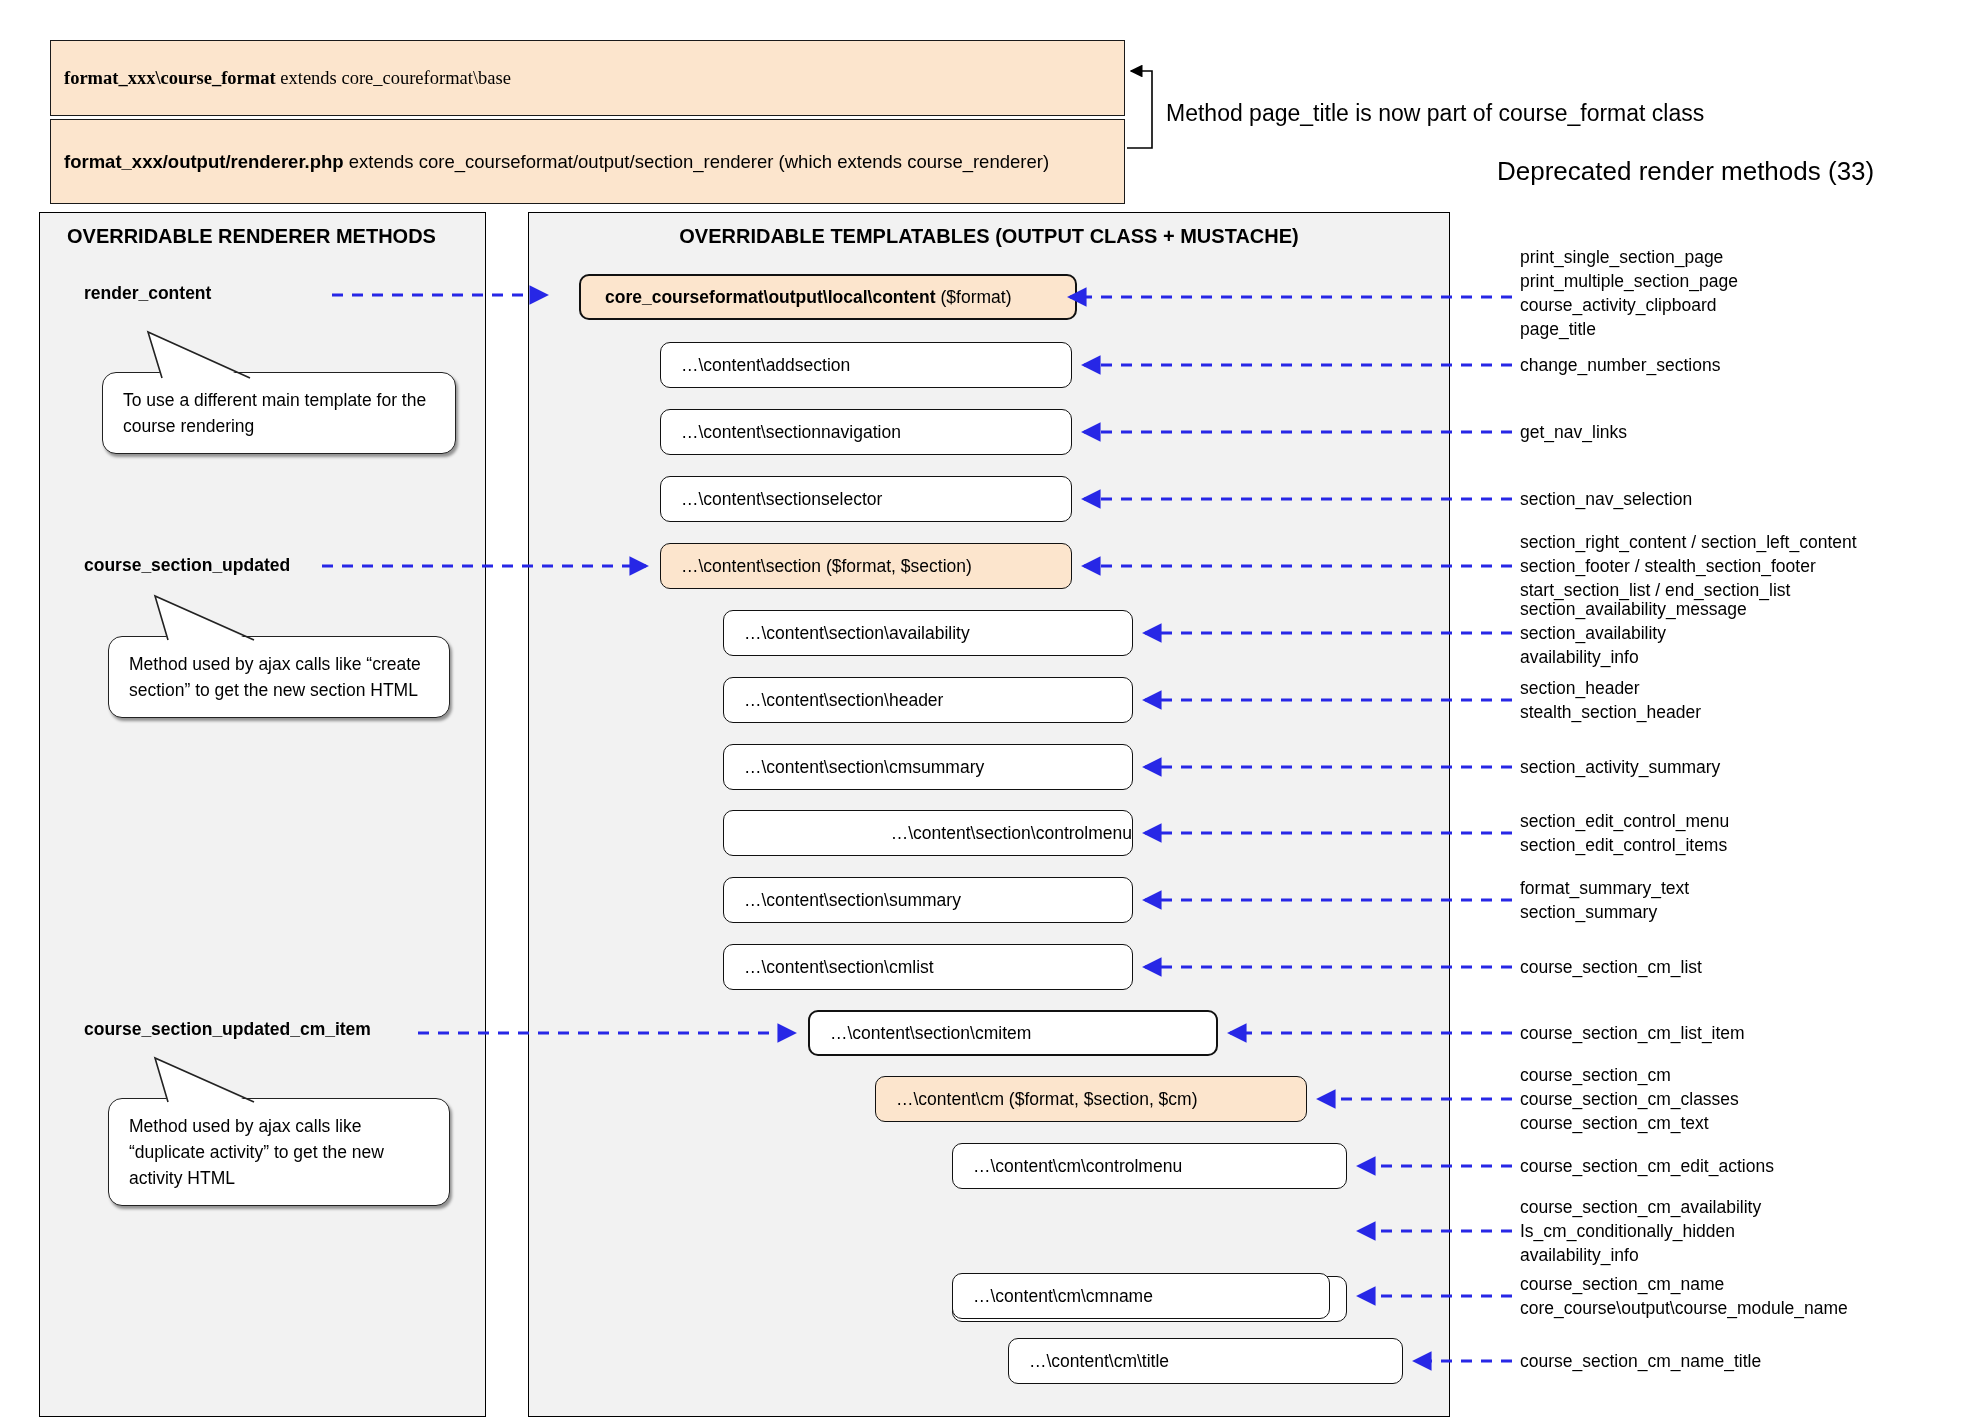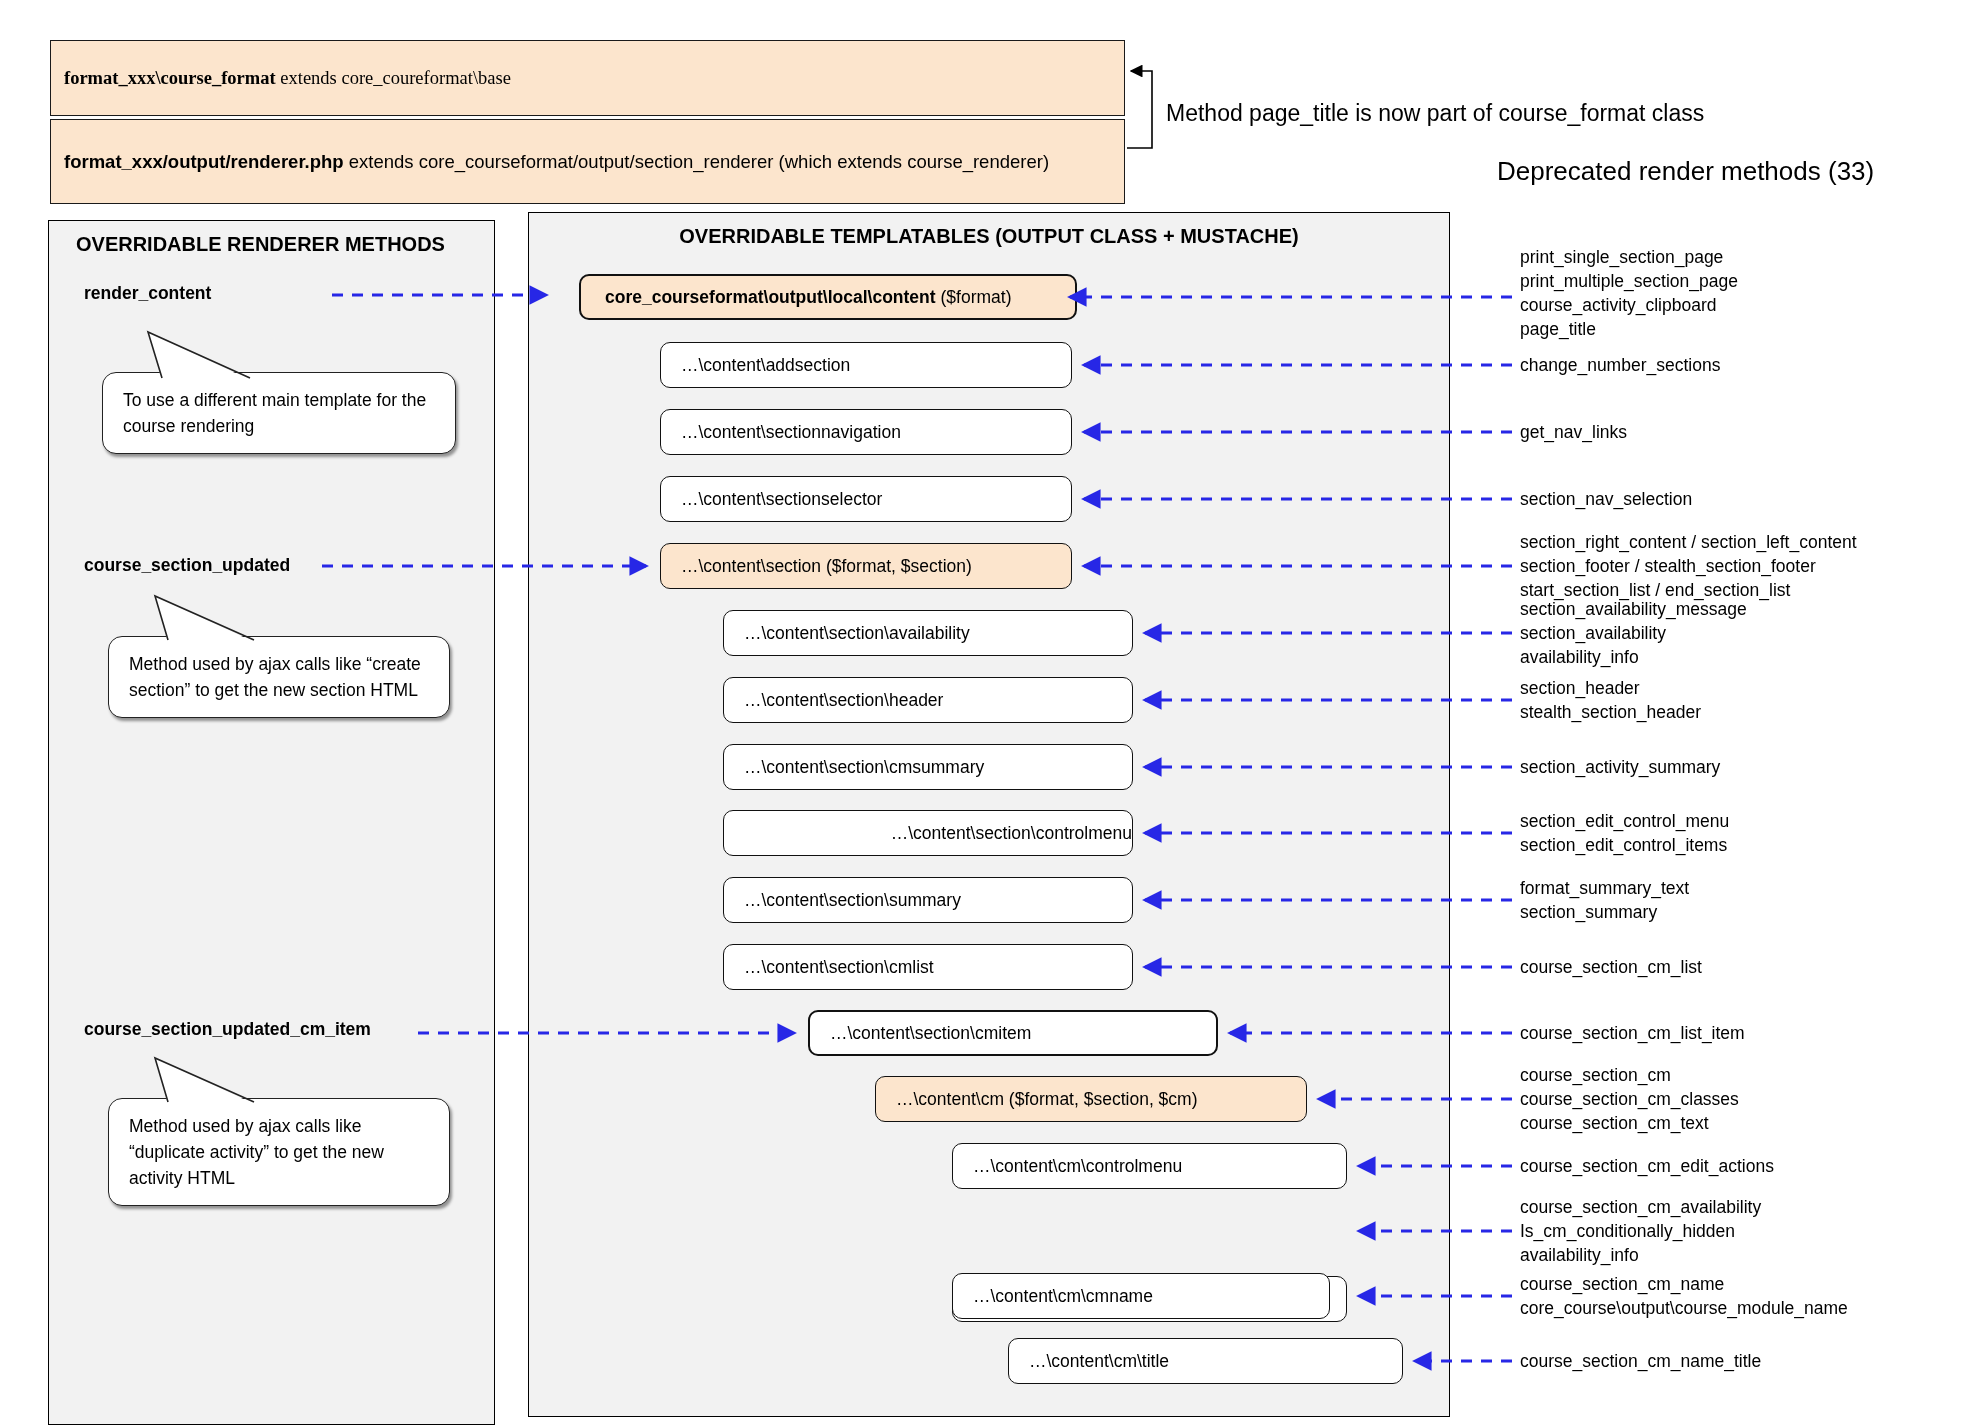--- a/index.html
+++ b/index.html
@@ -10,21 +10,21 @@
   .topbox{position:absolute;left:50px;width:1047px;background:#fce5cd;border:1.7px solid #1a1a1a;
           padding:8px 13px;font-size:18.5px;line-height:25px;display:flex;align-items:center;z-index:1;}
   .topbox .inner{display:block;}
   .bld{font-weight:bold;}
 
   .note-text{position:absolute;font-size:23px;z-index:1;}
   .dep-heading{position:absolute;font-size:26px;z-index:1;white-space:nowrap;}
 
   
   .panel{position:absolute;top:212px;height:1203px;background:#f2f2f2;border:1.6px solid #000;z-index:0;}
-  #left-panel{left:48px;width:445px;margin-top:8px;}
+  #left-panel{left:39px;width:445px;}
   #middle-panel{left:528px;width:920px;}
   .panel-title{position:absolute;top:12px;font-size:20px;font-weight:bold;white-space:nowrap;}
   #left-panel .panel-title{left:27px;}
   #middle-panel .panel-title{left:0;width:100%;text-align:center;}
 
   
   .method-label{position:absolute;font-size:17.5px;font-weight:bold;white-space:nowrap;z-index:2;}
 
   
   .bubble{position:absolute;background:#fff;border:1.6px solid #222;border-radius:14px;

